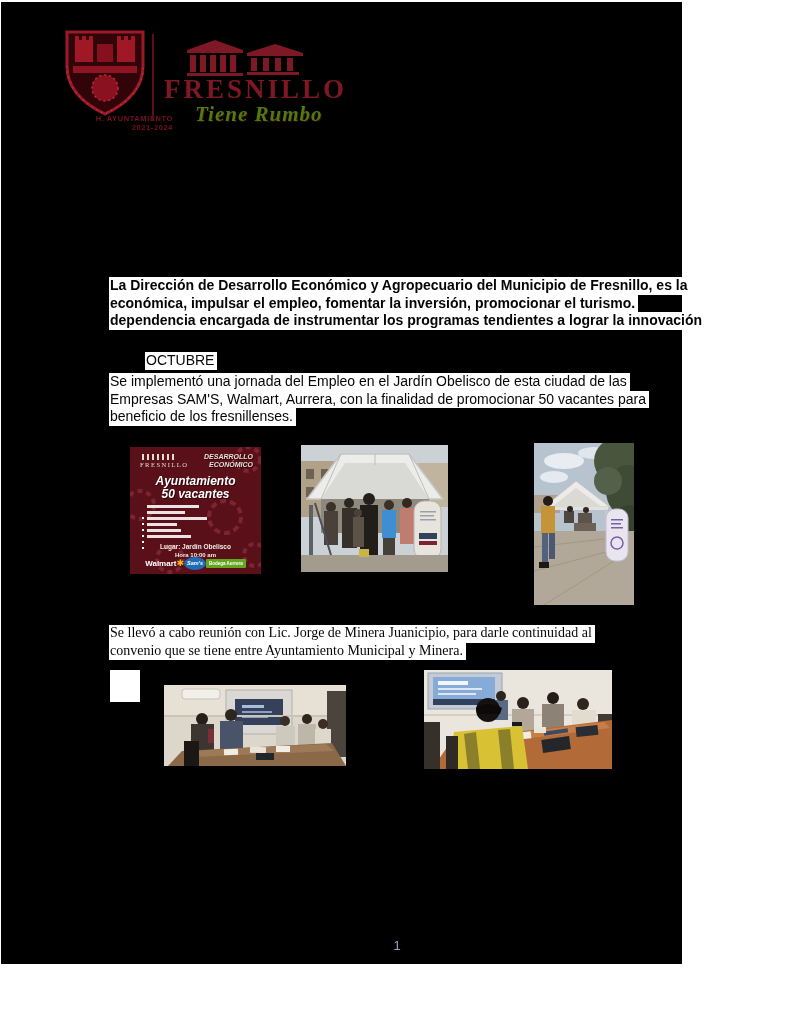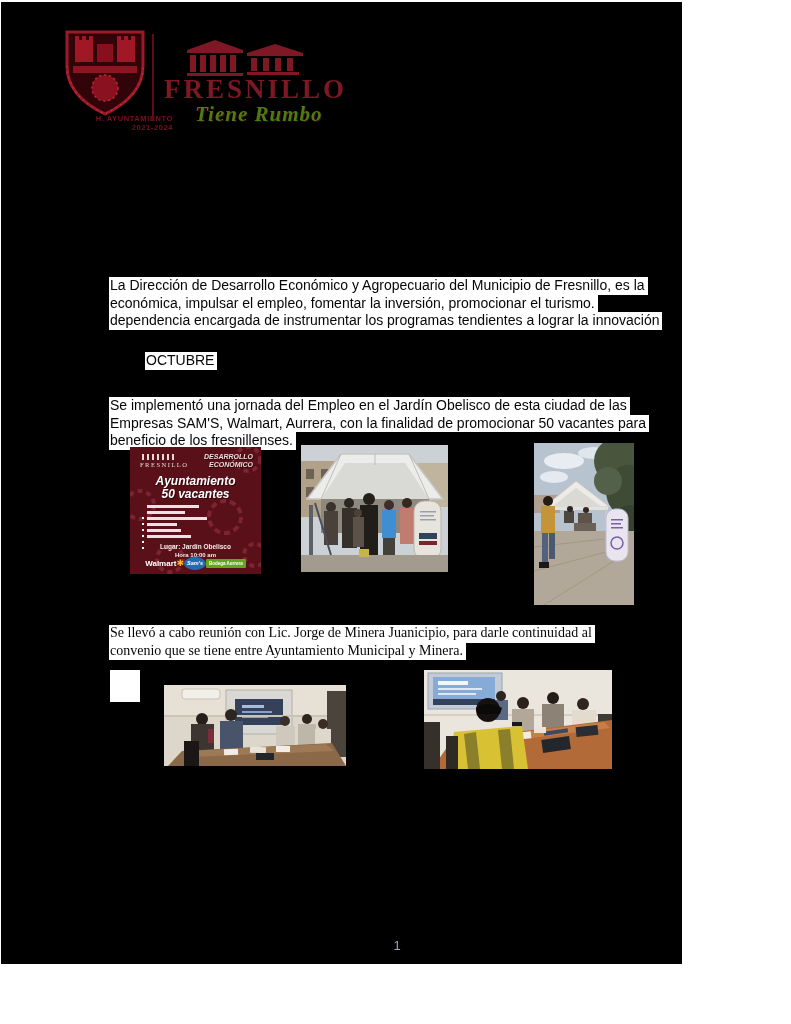--- a/index.html
+++ b/index.html
@@ -108,31 +108,31 @@
             <rect x="78" y="20" width="6" height="13"></rect>
           <rect x="90" y="20" width="6" height="13"></rect>
             <rect x="102" y="20" width="6" height="13"></rect>
           <rect x="62" y="34" width="52" height="3"></rect>
         </g>
       </svg>
     </div>
     <div class="wordmark">FRESNILLO</div>
     <div class="slogan">Tiene Rumbo</div>
 
-    <div class="para" style="left:108px; top:274px;">
+    <div class="para" style="left:108px; top:274px;font-weight:bold;">
       <div class="tline"><span>La Dirección de Desarrollo Económico y Agropecuario del Municipio de Fresnillo, es la</span></div>
       <div class="tline"><span>económica, impulsar el empleo, fomentar la inversión, promocionar el turismo.</span></div>
       <div class="tline"><span>dependencia encargada de instrumentar los programas tendientes a lograr la innovación</span></div>
     </div>
 
     <div class="para heading-line" style="left:108px; top:349px;padding-left:36px;">
       <div class="tline"><span>OCTUBRE</span></div>
     </div>
 
-    <div class="para" style="left:108px; top:394px;">
+    <div class="para" style="left:108px; top:370px;">
       <div class="tline"><span>Se implementó una jornada del Empleo en el Jardín Obelisco de esta ciudad de las</span></div>
       <div class="tline"><span>Empresas SAM'S, Walmart, Aurrera, con la finalidad de promocionar 50 vacantes para</span></div>
       <div class="tline"><span>beneficio de los fresnillenses.</span></div>
     </div>
 
     <div class="poster">
       <svg class="gears" width="131" height="127" viewBox="0 0 131 127">
         <g fill="none" stroke="#7c2431" stroke-width="4">
           <circle cx="118" cy="12" r="12" stroke-dasharray="5 4"></circle>
           <circle cx="10" cy="58" r="14" stroke-dasharray="5 4"></circle>

